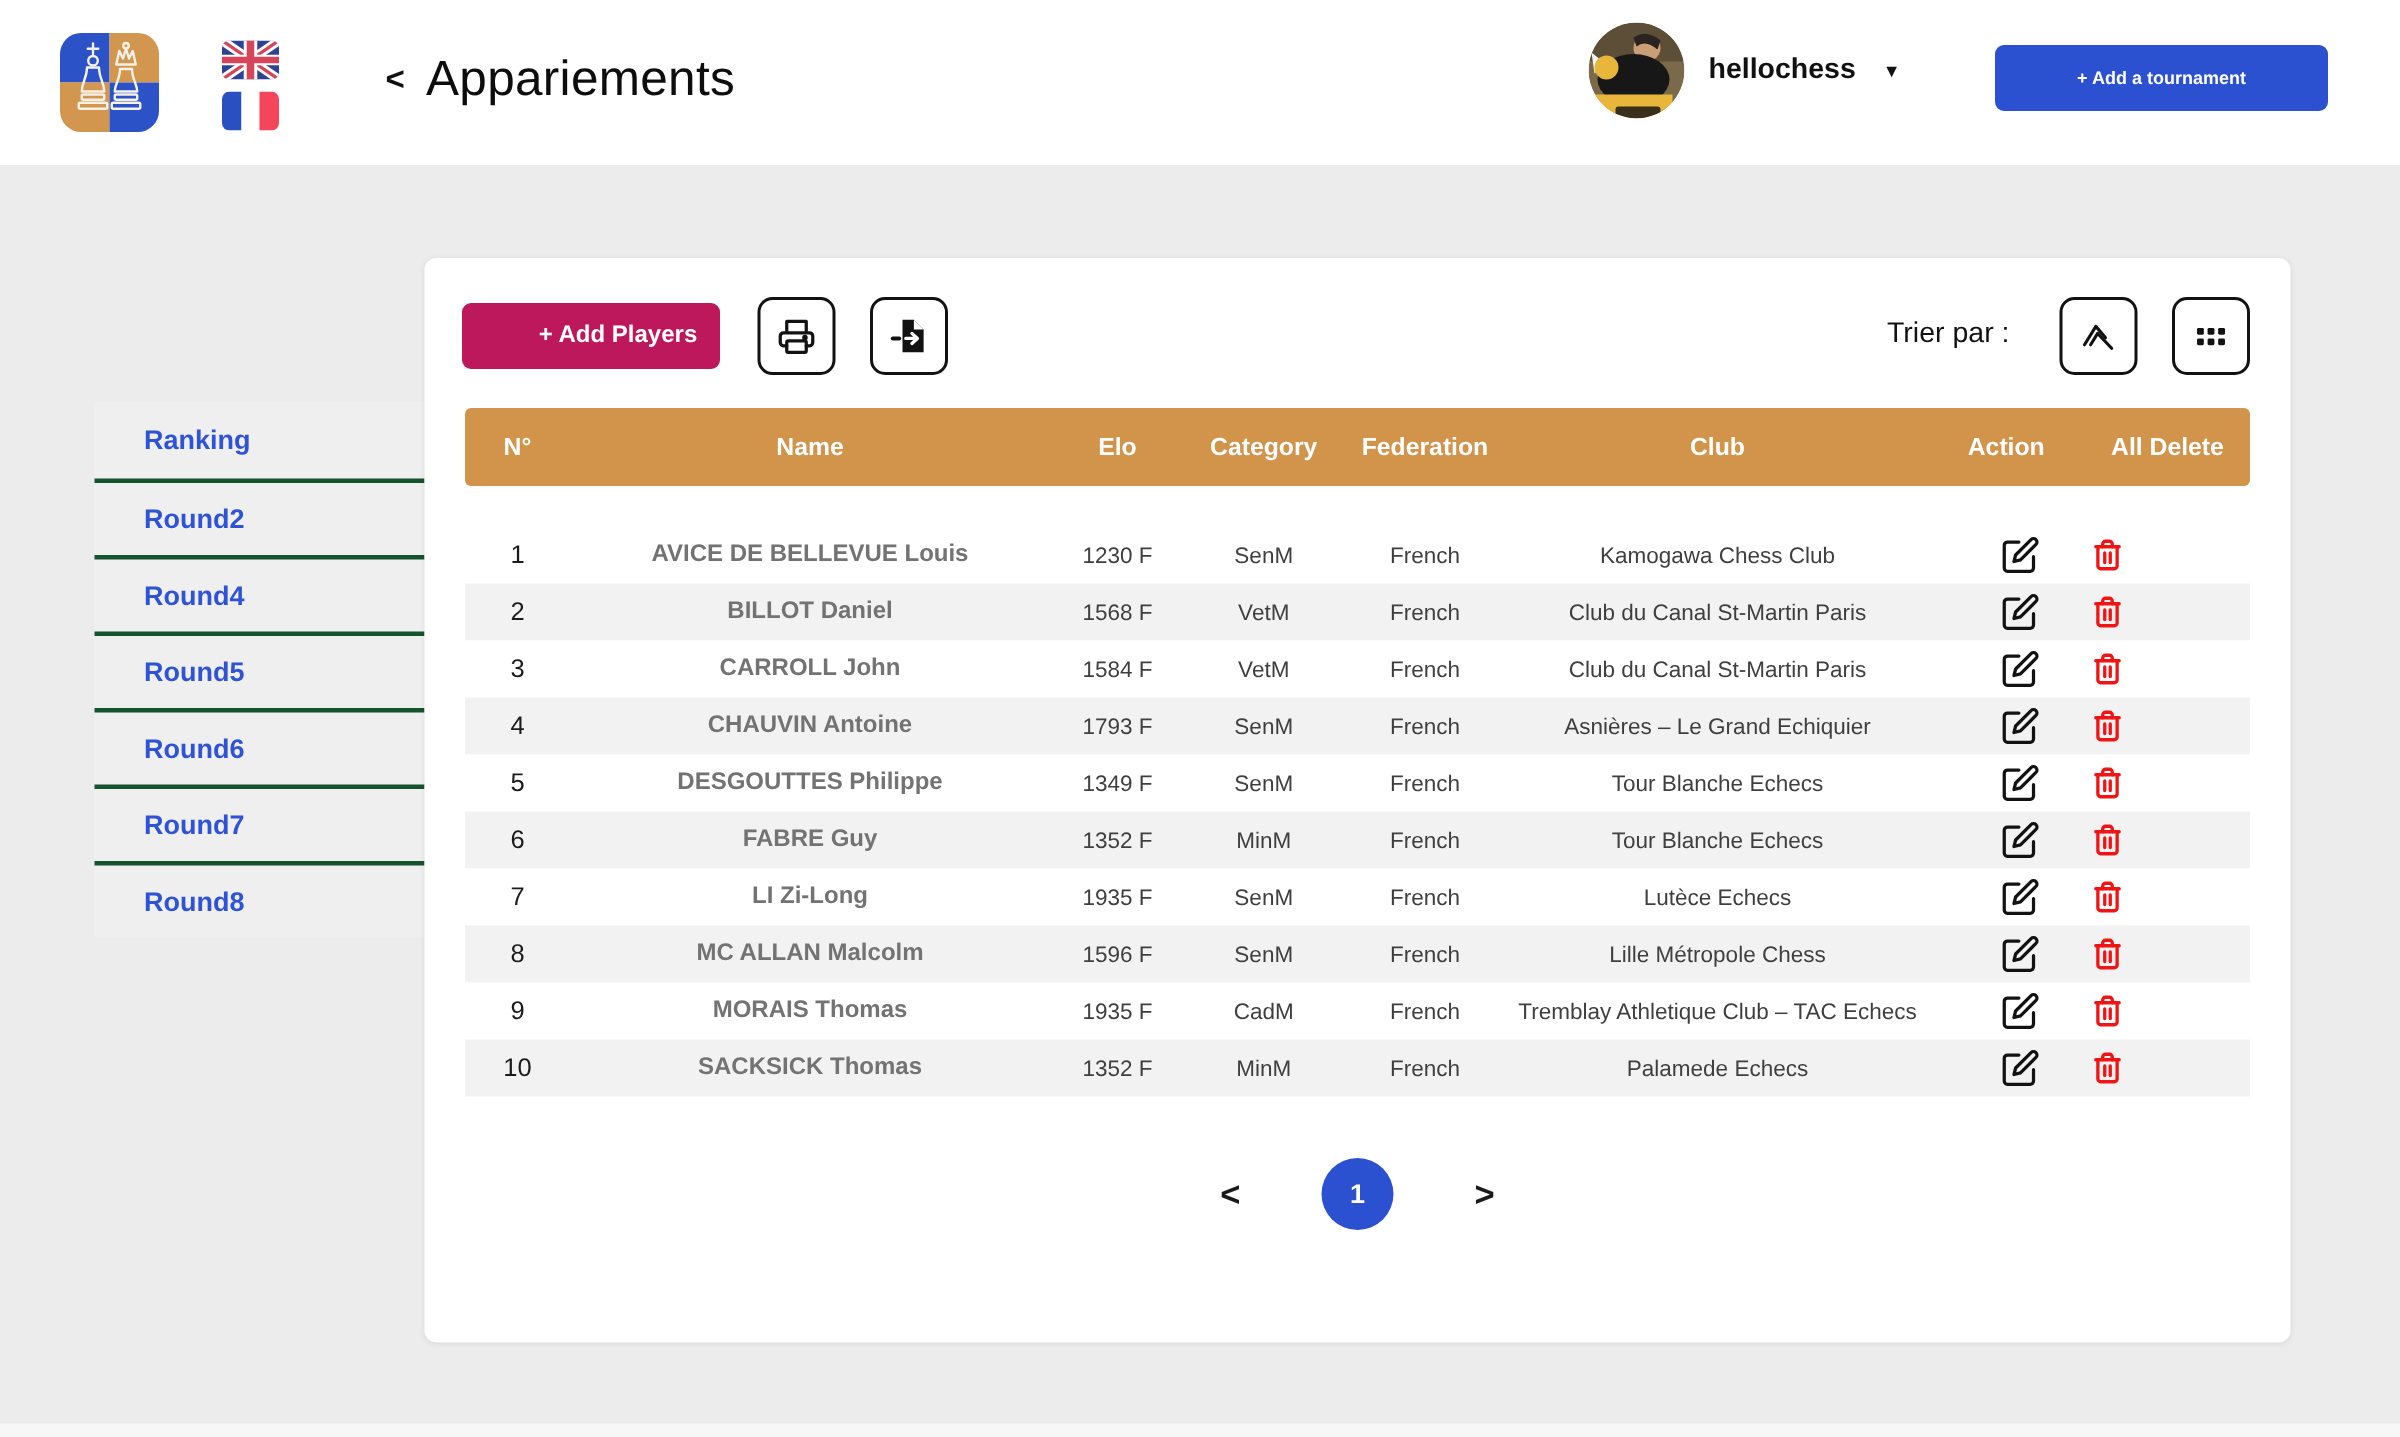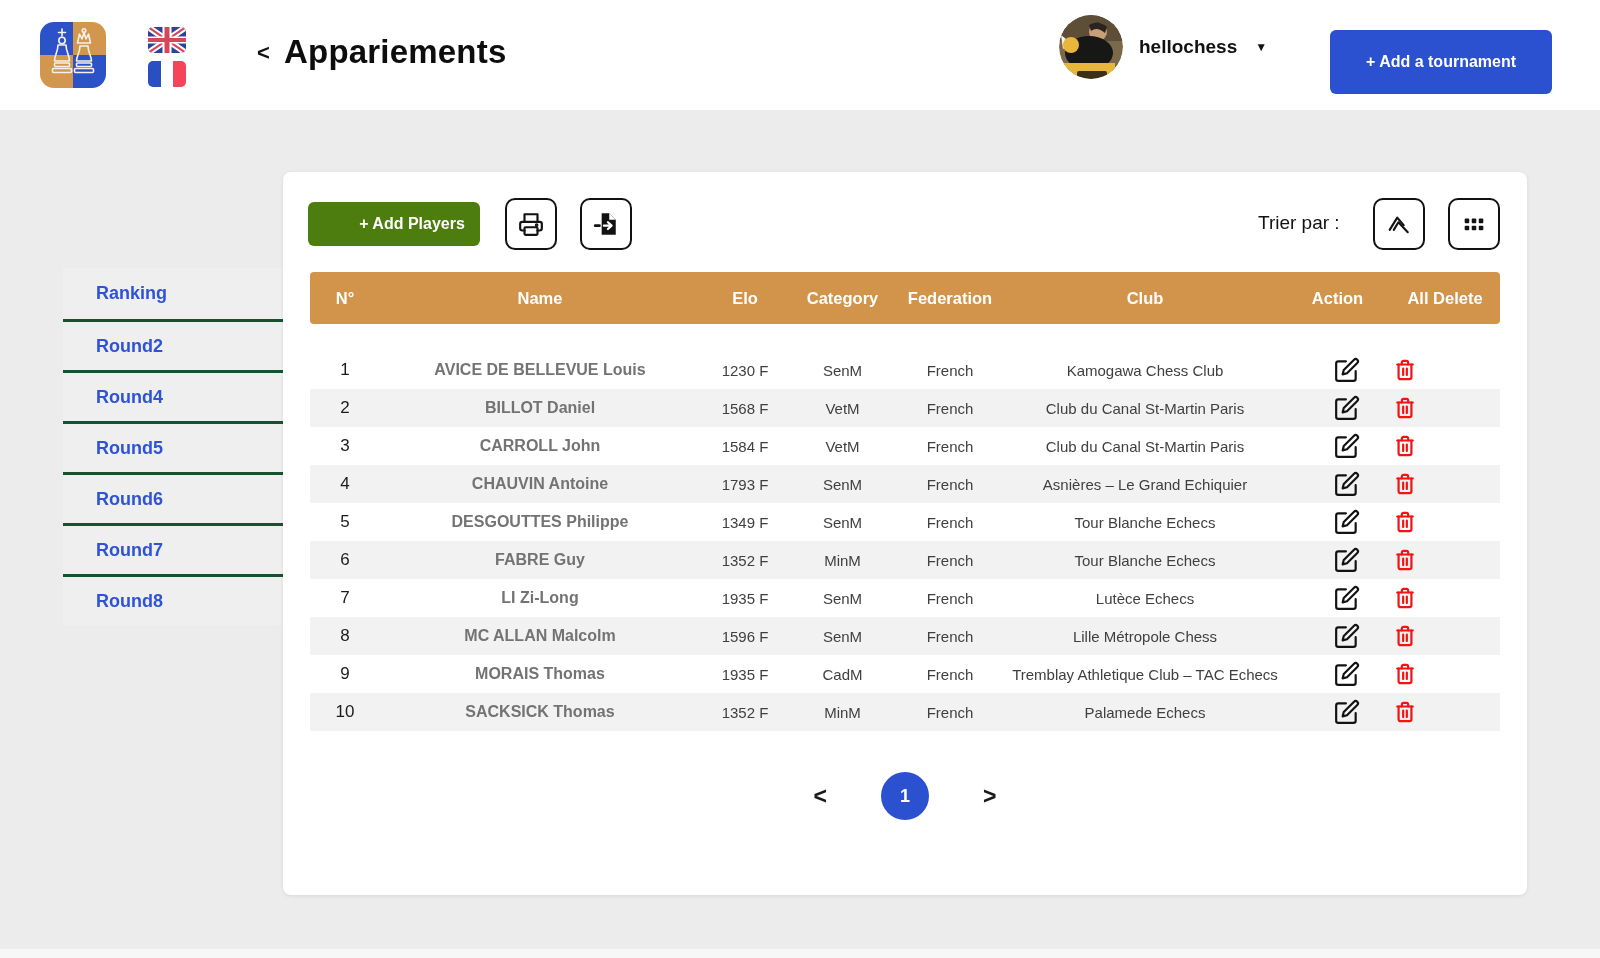--- a/index.html
+++ b/index.html
@@ -5,27 +5,27 @@
   * { margin:0; padding:0; box-sizing:border-box; }
   html,body { width:1600px; height:958px; font-family:"Liberation Sans", sans-serif; }
   body { background:#ececec; position:relative; overflow:hidden; }
 
   
   .topbar { position:absolute; left:0; top:0; width:1600px; height:110px; background:#ffffff; z-index:5; }
   .logo { position:absolute; left:40px; top:22px; width:66px; height:66px; cursor:pointer; }
   .flags { position:absolute; left:148px; top:27px; width:38px; }
   .flag { display:block; width:38px; height:26px; margin-bottom:8px; cursor:pointer; }
   .back-chevron { position:absolute; left:257px; top:40px; font-size:22px; font-weight:600; color:#111; cursor:pointer; }
-  .page-title { position:absolute; left:284px; top:33px; font-size:33px; font-weight:700; color:#0d0d0d; letter-spacing:.2px; }
+  .page-title { position:absolute; left:284px; top:33px; font-size:33px; font-weight:400; color:#0d0d0d; letter-spacing:.2px; }
   .user-box { position:absolute; left:1059px; top:0; height:94px; display:flex; align-items:center; gap:16px; }
   .avatar { width:64px; height:64px; border-radius:50%; overflow:hidden; flex:0 0 auto; }
   .username { font-size:19px; font-weight:600; color:#111; }
   .caret { font-size:12px; color:#111; margin-left:2px; }
-  .btn-add-tournament { position:absolute; left:1330px; top:30px; width:222px; height:64px; border:none;
-      border-radius:6px; color:#fff; font-size:16px; font-weight:600; font-family:inherit; cursor:pointer; }
+  .btn-add-tournament { position:absolute; left:1330px; top:30px; width:222px; height:44px; border:none;
+      border-radius:6px; color:#fff; font-size:12px; font-weight:600; font-family:inherit; cursor:pointer; }
 
   
   .sidebar { position:absolute; left:63px; top:268px; width:220px; z-index:2; }
   .side-item { height:51px; background:#efefef; display:flex; align-items:center; padding-left:33px;
       font-size:18px; font-weight:700; color:#2f53d6; cursor:pointer; border-top:3px solid #14532d; }
   .side-item:first-child { border-top:none; }
   .side-item.active { height:52px; width:224px; background:#ffffff; color:#111; font-size:19px;
       border-radius:4px 0 0 4px; border-top:none; box-shadow:0 2px 8px rgba(0,0,0,.07); position:relative; z-index:6; }
 
   
@@ -182,21 +182,21 @@
     <div class="side-item">
       <span>Round7</span>
     </div>
     <div class="side-item">
       <span>Round8</span>
     </div>
   </nav>
 
 <section class="card">
 
-  <button class="btn-add-players" style="background: #4d7c0f; padding-left: 36px;">+ Add Players</button>
+  <button class="btn-add-players" style="background: #be185d; padding-left: 36px;">+ Add Players</button>
 
   <span class="icon-btn btn-print">
     <svg width="26" height="26" viewBox="0 0 24 24" fill="none" stroke="#121212" stroke-width="2" stroke-linecap="round" stroke-linejoin="round">
       <polyline points="6 9 6 3 18 3 18 9"></polyline>
       <path d="M6 18H4a2 2 0 0 1-2-2v-4a2 2 0 0 1 2-2h16a2 2 0 0 1 2 2v4a2 2 0 0 1-2 2h-2"></path>
       <rect x="6" y="15" width="12" height="7" rx="1"></rect>
       <circle cx="17.2" cy="13" r="0.7" fill="#121212"></circle>
     </svg>
   </span>
 

